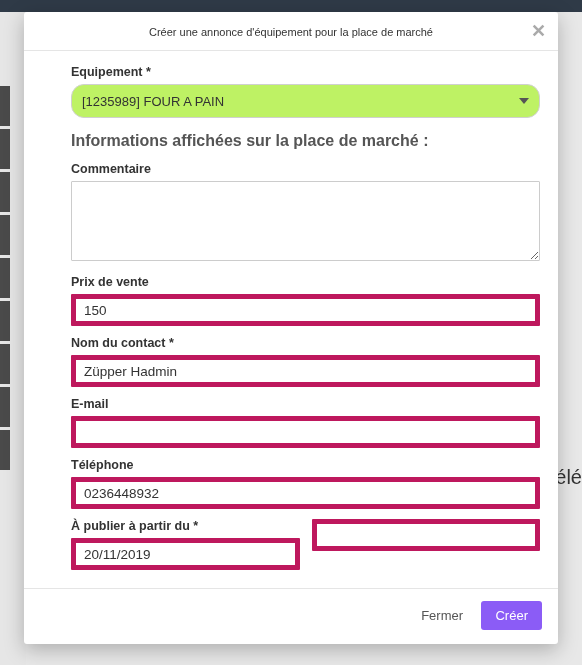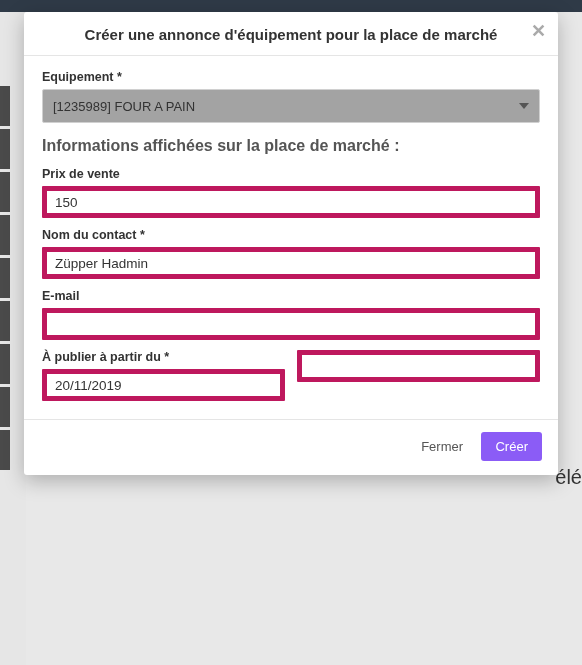--- a/index.html
+++ b/index.html
@@ -9,29 +9,29 @@
   
   .bg-top { position: absolute; left: 0; right: 0; top: 0; height: 12px; background: #2f3a47; }
   .bg-left-col { position: absolute; left: 0; top: 12px; width: 26px; bottom: 0; background: #e6e6e6; }
   .bg-caret-stack { position: absolute; left: 0; top: 86px; width: 10px; }
   .bg-caret-stack div { width: 10px; height: 40px; background: #4a4a4a; margin-bottom: 3px; }
   .bg-right-text { position: absolute; right: 0; top: 466px; font-size: 20px; color: #333; }
 
   
   .modal { position: absolute; left: 24px; top: 12px; width: 534px; background: #fff; box-shadow: 0 6px 20px rgba(0,0,0,0.25); border-radius: 3px; }
   .modal-header { padding: 14px 16px 12px 16px; border-bottom: 1px solid #e5e5e5; position: relative; text-align: center; }
-  .modal-title { font-size: 15px; font-weight: bold; color: #333; }
+  .modal-title { font-size: 11px; font-weight: normal; color: #333; }
   .modal-close { position: absolute; right: 12px; top: 10px; font-size: 18px; font-weight: bold; color: #aaa; cursor: pointer; line-height: 1; }
-  .modal-body { padding: 14px 18px 8px 18px; }
+  .modal-body { padding: 14px 18px 8px 18px; margin-left: 29px; }
   .modal-footer { padding: 12px 16px 14px 16px; border-top: 1px solid #e5e5e5; text-align: right; }
 
   .label { font-size: 12.5px; font-weight: bold; color: #333; margin-bottom: 5px; display: block; }
   .section-heading { font-size: 16px; font-weight: bold; color: #555; margin: 14px 0 12px 0; }
 
-  .select-box { position: relative; width: 100%; height: 34px; background: #a3a3a3; border: 1px solid #d0d0d0; border-radius: 2px; display: flex; align-items: center; padding: 0 30px 0 10px; font-size: 13px; color: #333; cursor: pointer; }
+  .select-box { position: relative; width: 100%; height: 34px; background: #bef264; border: 1px solid #d0d0d0; border-radius: 13px; display: flex; align-items: center; padding: 0 30px 0 10px; font-size: 13px; color: #333; cursor: pointer; }
   .select-caret { position: absolute; right: 10px; top: 50%; transform: translateY(-50%); }
   .select-caret svg { display: block; }
 
   .field { margin-bottom: 10px; }
   .text-input { width: 100%; height: 32px; border: 5px solid #be185d; border-radius: 1px; padding: 0 8px; font-size: 13.5px; color: #333; background: #fff; }
   .textarea { width: 100%; height: 80px; border: 1px solid #ccc; border-radius: 1px; padding: 6px 8px; font-size: 13.5px; color: #333; resize: both; background: #fff; }
 
   .row { display: flex; gap: 12px; }
   .col { flex: 1; }
 
@@ -73,36 +73,44 @@
         <span class="select-caret">
           <svg width="10" height="6" viewBox="0 0 10 6">
               <path d="M0 0 L5 6 L10 0 Z" fill="#555"></path>
             </svg>
         </span>
       </div>
     </div>
 
     <div class="section-heading">Informations affichées sur la place de marché :</div>
 
+    <div class="field">
+      <span class="label">Commentaire</span>
+      <textarea class="textarea" style=""></textarea>
+    </div>
 
     <div class="field">
       <span class="label">Prix de vente</span>
       <input class="text-input" value="150" style="">
     </div>
 
     <div class="field">
       <span class="label">Nom du contact *</span>
       <input class="text-input" value="Züpper Hadmin" style="">
     </div>
 
     <div class="field">
       <span class="label">E-mail</span>
       <input class="text-input" value="" style="">
     </div>
 
+    <div class="field">
+      <span class="label">Téléphone</span>
+      <input class="text-input" value="0236448932" style="">
+    </div>
 
     <div class="row">
       <div class="col field">
         <span class="label">À publier à partir du *</span>
         <input class="text-input" value="20/11/2019" style="">
       </div>
       <div class="col field">
         <input class="text-input" value="" style="">
       </div>
     </div>

